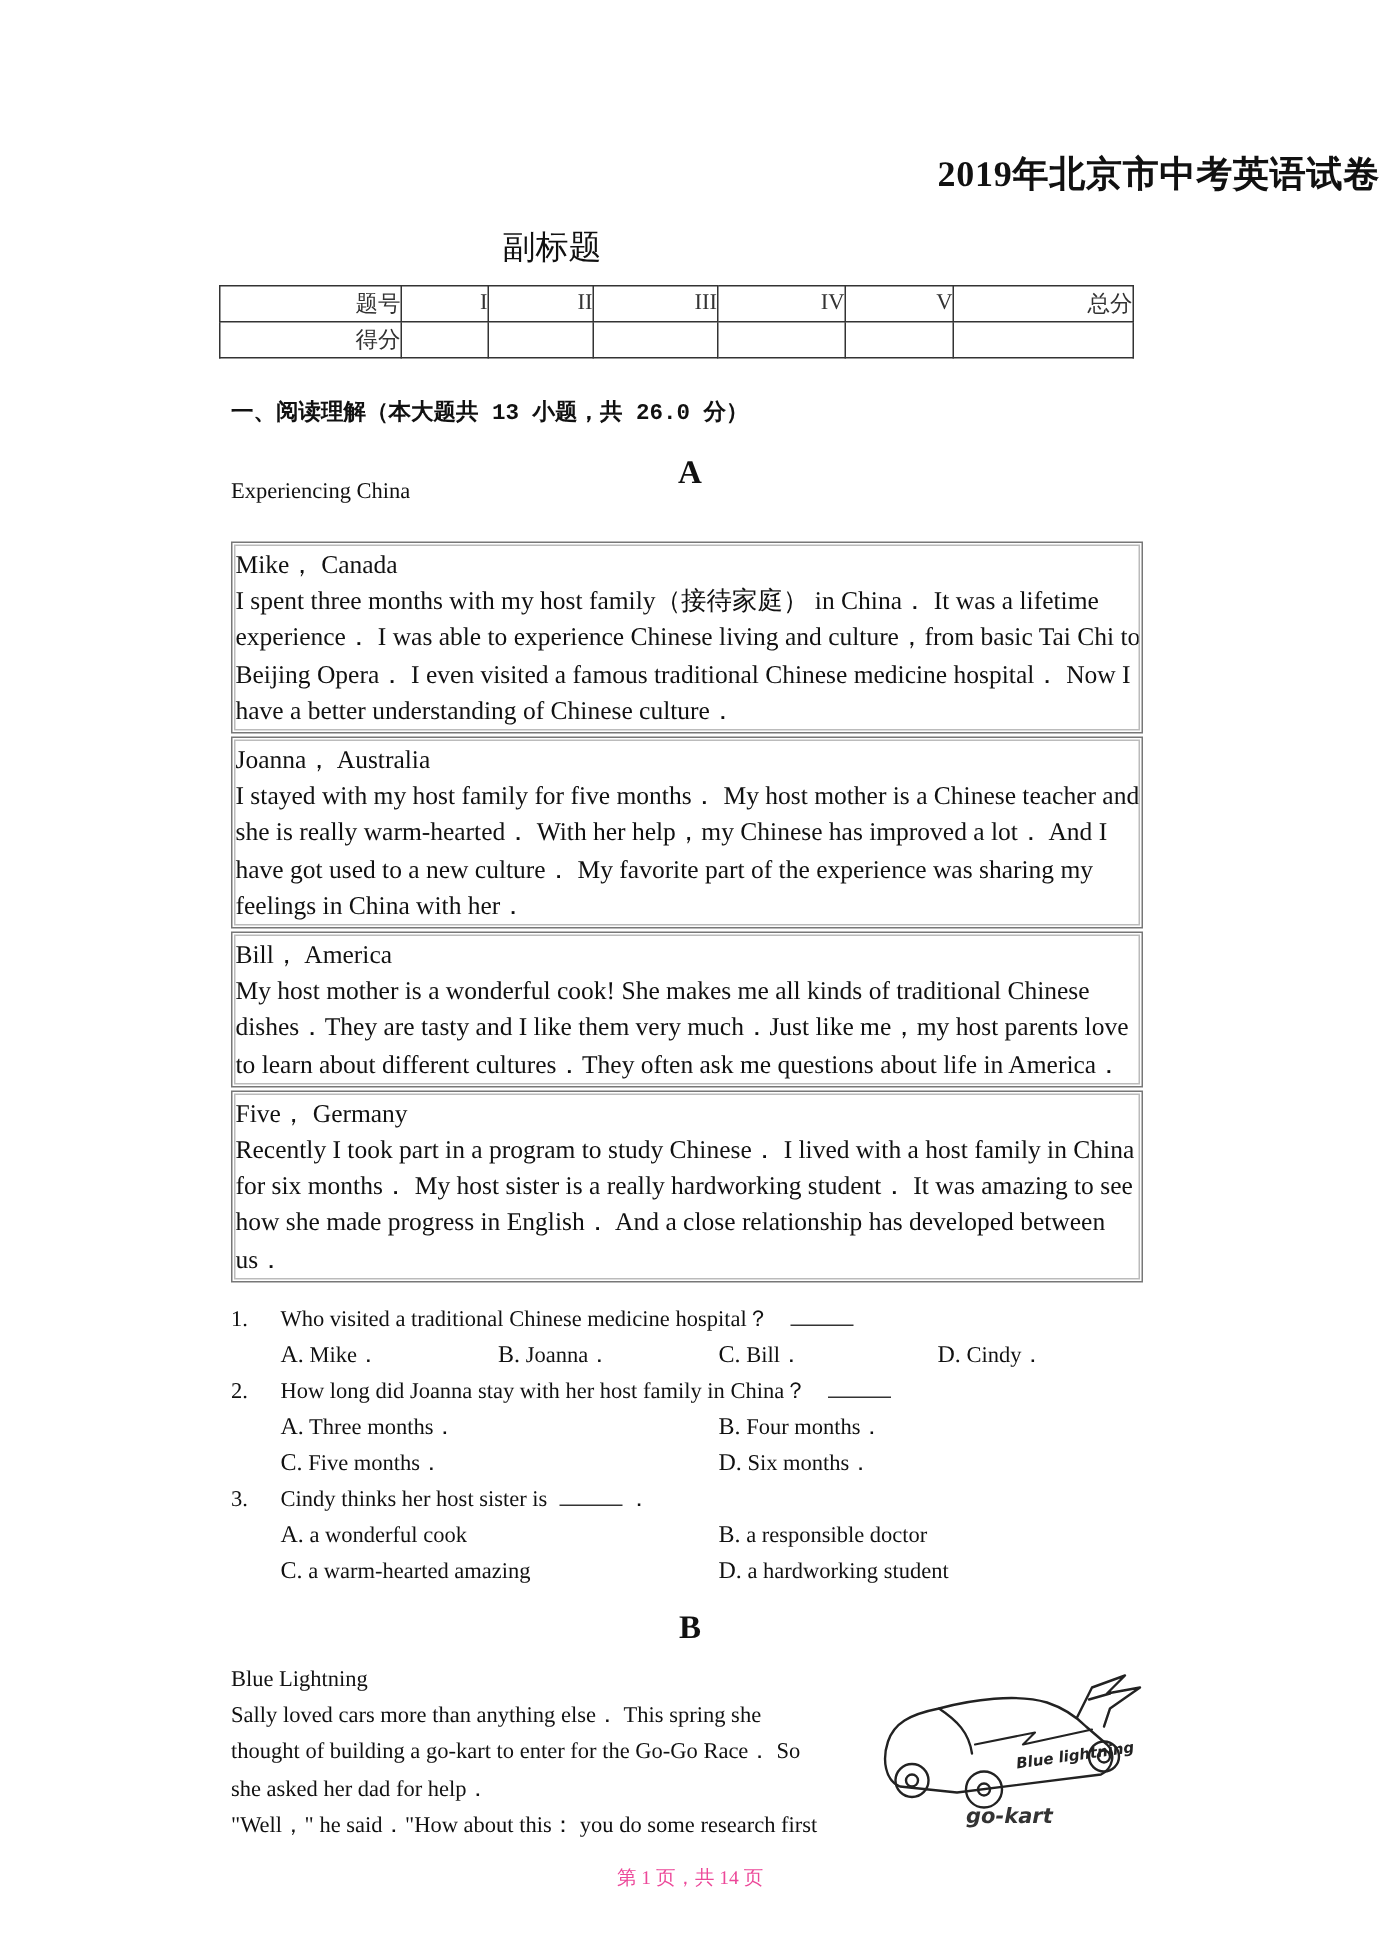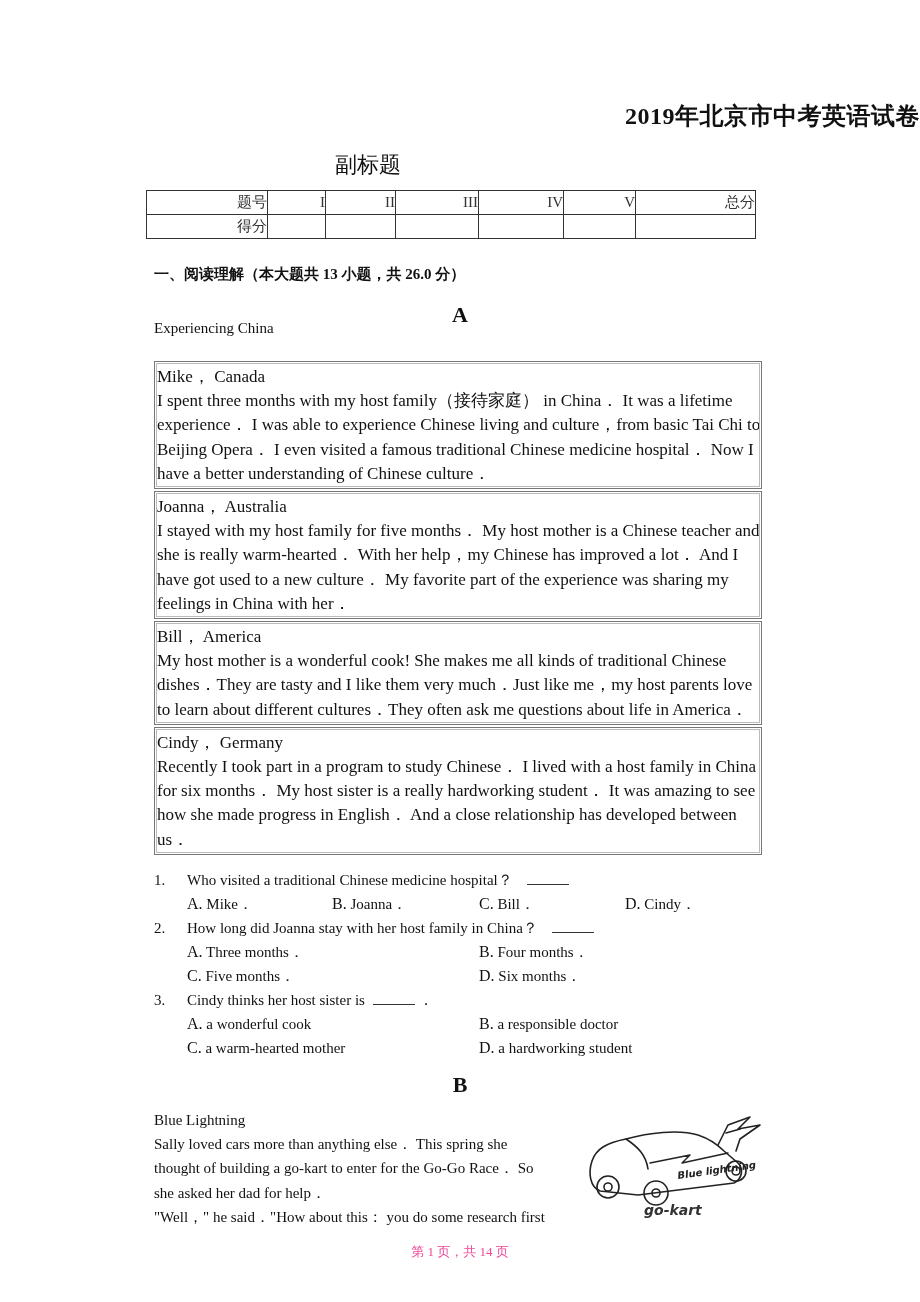--- a/index.html
+++ b/index.html
@@ -3,21 +3,21 @@
 <meta charset="utf-8">
 <style>
   html, body { margin: 0; padding: 0; background: #ffffff; }
   body { width: 920px; height: 1302px; position: relative; overflow: hidden;
          font-family: "Liberation Serif", "DejaVu Serif", serif; color: #111; }
   .abs { position: absolute; }
   .title { left: 0; width: 920px; top: 100px; text-align: right; font-size: 24px; font-weight: bold; letter-spacing: 0.5px; }
   .subtitle { left: 0; width: 736px; top: 150px; text-align: center; font-size: 22px; }
   table.score { position: absolute; left: 146px; top: 190px; width: 610px; border-collapse: collapse; font-size: 15px; }
   table.score td { border: 1px solid #333; height: 23px; text-align: right; padding: 0; color: #333; }
-  .section-head { left: 154px; top: 265px; font-size: 15px; font-weight: bold; }
+  .section-head { left: 154px; top: 265px; font-size: 15px; font-weight: bold; font-family: Liberation Mono, monospace; }
   .part-letter { left: 0; width: 920px; text-align: center; font-size: 22px; font-weight: bold; }
   .passage-title { left: 154px; font-size: 15px; }
   .boxes { left: 154px; top: 361px; width: 608px; }
   .box { border: 1px solid #777; outline: 1px solid #bbb; outline-offset: -3px; padding: 3px 0 2px 2px;
          font-size: 17px; line-height: 24.2px; margin-bottom: 2px; box-sizing: border-box; }
   .questions { left: 154px; top: 868px; width: 620px; font-size: 15px; }
   .q { position: relative; height: 24px; line-height: 24px; }
   .qnum { position: absolute; left: 0; width: 30px; }
   .qtext { position: absolute; left: 33px; }
   .blank { display: inline-block; width: 42px; border-bottom: 1px solid #333; height: 14px; margin-left: 14px; vertical-align: baseline; }
@@ -69,21 +69,21 @@
   </div>
   <div class="box">
     <div>Joanna， Australia</div>
     <div>I stayed with my host family for five months． My host mother is a Chinese teacher and she is really warm-hearted． With her help，my Chinese has improved a lot． And I have got used to a new culture． My favorite part of the experience was sharing my feelings in China with her．</div>
   </div>
   <div class="box">
     <div>Bill， America</div>
     <div>My host mother is a wonderful cook! She makes me all kinds of traditional Chinese dishes．They are tasty and I like them very much．Just like me，my host parents love to learn about different cultures．They often ask me questions about life in America．</div>
   </div>
   <div class="box">
-    <div>Cindy， Germany</div>
+    <div>Five， Germany</div>
     <div>Recently I took part in a program to study Chinese． I lived with a host family in China for six months． My host sister is a really hardworking student． It was amazing to see how she made progress in English． And a close relationship has developed between us．</div>
   </div>
 </div>
 
 <div class="abs questions">
 
   <div class="q">
     <span class="qnum">1.</span>
     <span class="qtext"><span>Who visited a traditional Chinese medicine hospital？</span><span class="blank"></span></span>
   </div>
@@ -109,21 +109,21 @@
 
   <div class="q">
     <span class="qnum">3.</span>
     <span class="qtext"><span>Cindy thinks her host sister is</span> <span class="blank" style="margin-left:4px"></span> <span>．</span></span>
   </div>
   <div class="opts">
     <span class="opt" style="left:33px"><span class="letter">A.</span> <span>a wonderful cook</span></span>
     <span class="opt" style="left:325px"><span class="letter">B.</span> <span>a responsible doctor</span></span>
   </div>
   <div class="opts">
-    <span class="opt" style="left:33px"><span class="letter">C.</span> <span>a warm-hearted mother</span></span>
+    <span class="opt" style="left:33px"><span class="letter">C.</span> <span>a warm-hearted amazing</span></span>
     <span class="opt" style="left:325px"><span class="letter">D.</span> <span>a hardworking student</span></span>
   </div>
 </div>
 
 <div class="abs part-letter" style="top:1072px">B</div>
 
 <div class="abs passageB">
   <div>Blue Lightning</div>
   <div>Sally loved cars more than anything else． This spring she</div>
   <div>thought of building a go-kart to enter for the Go-Go Race． So</div>

